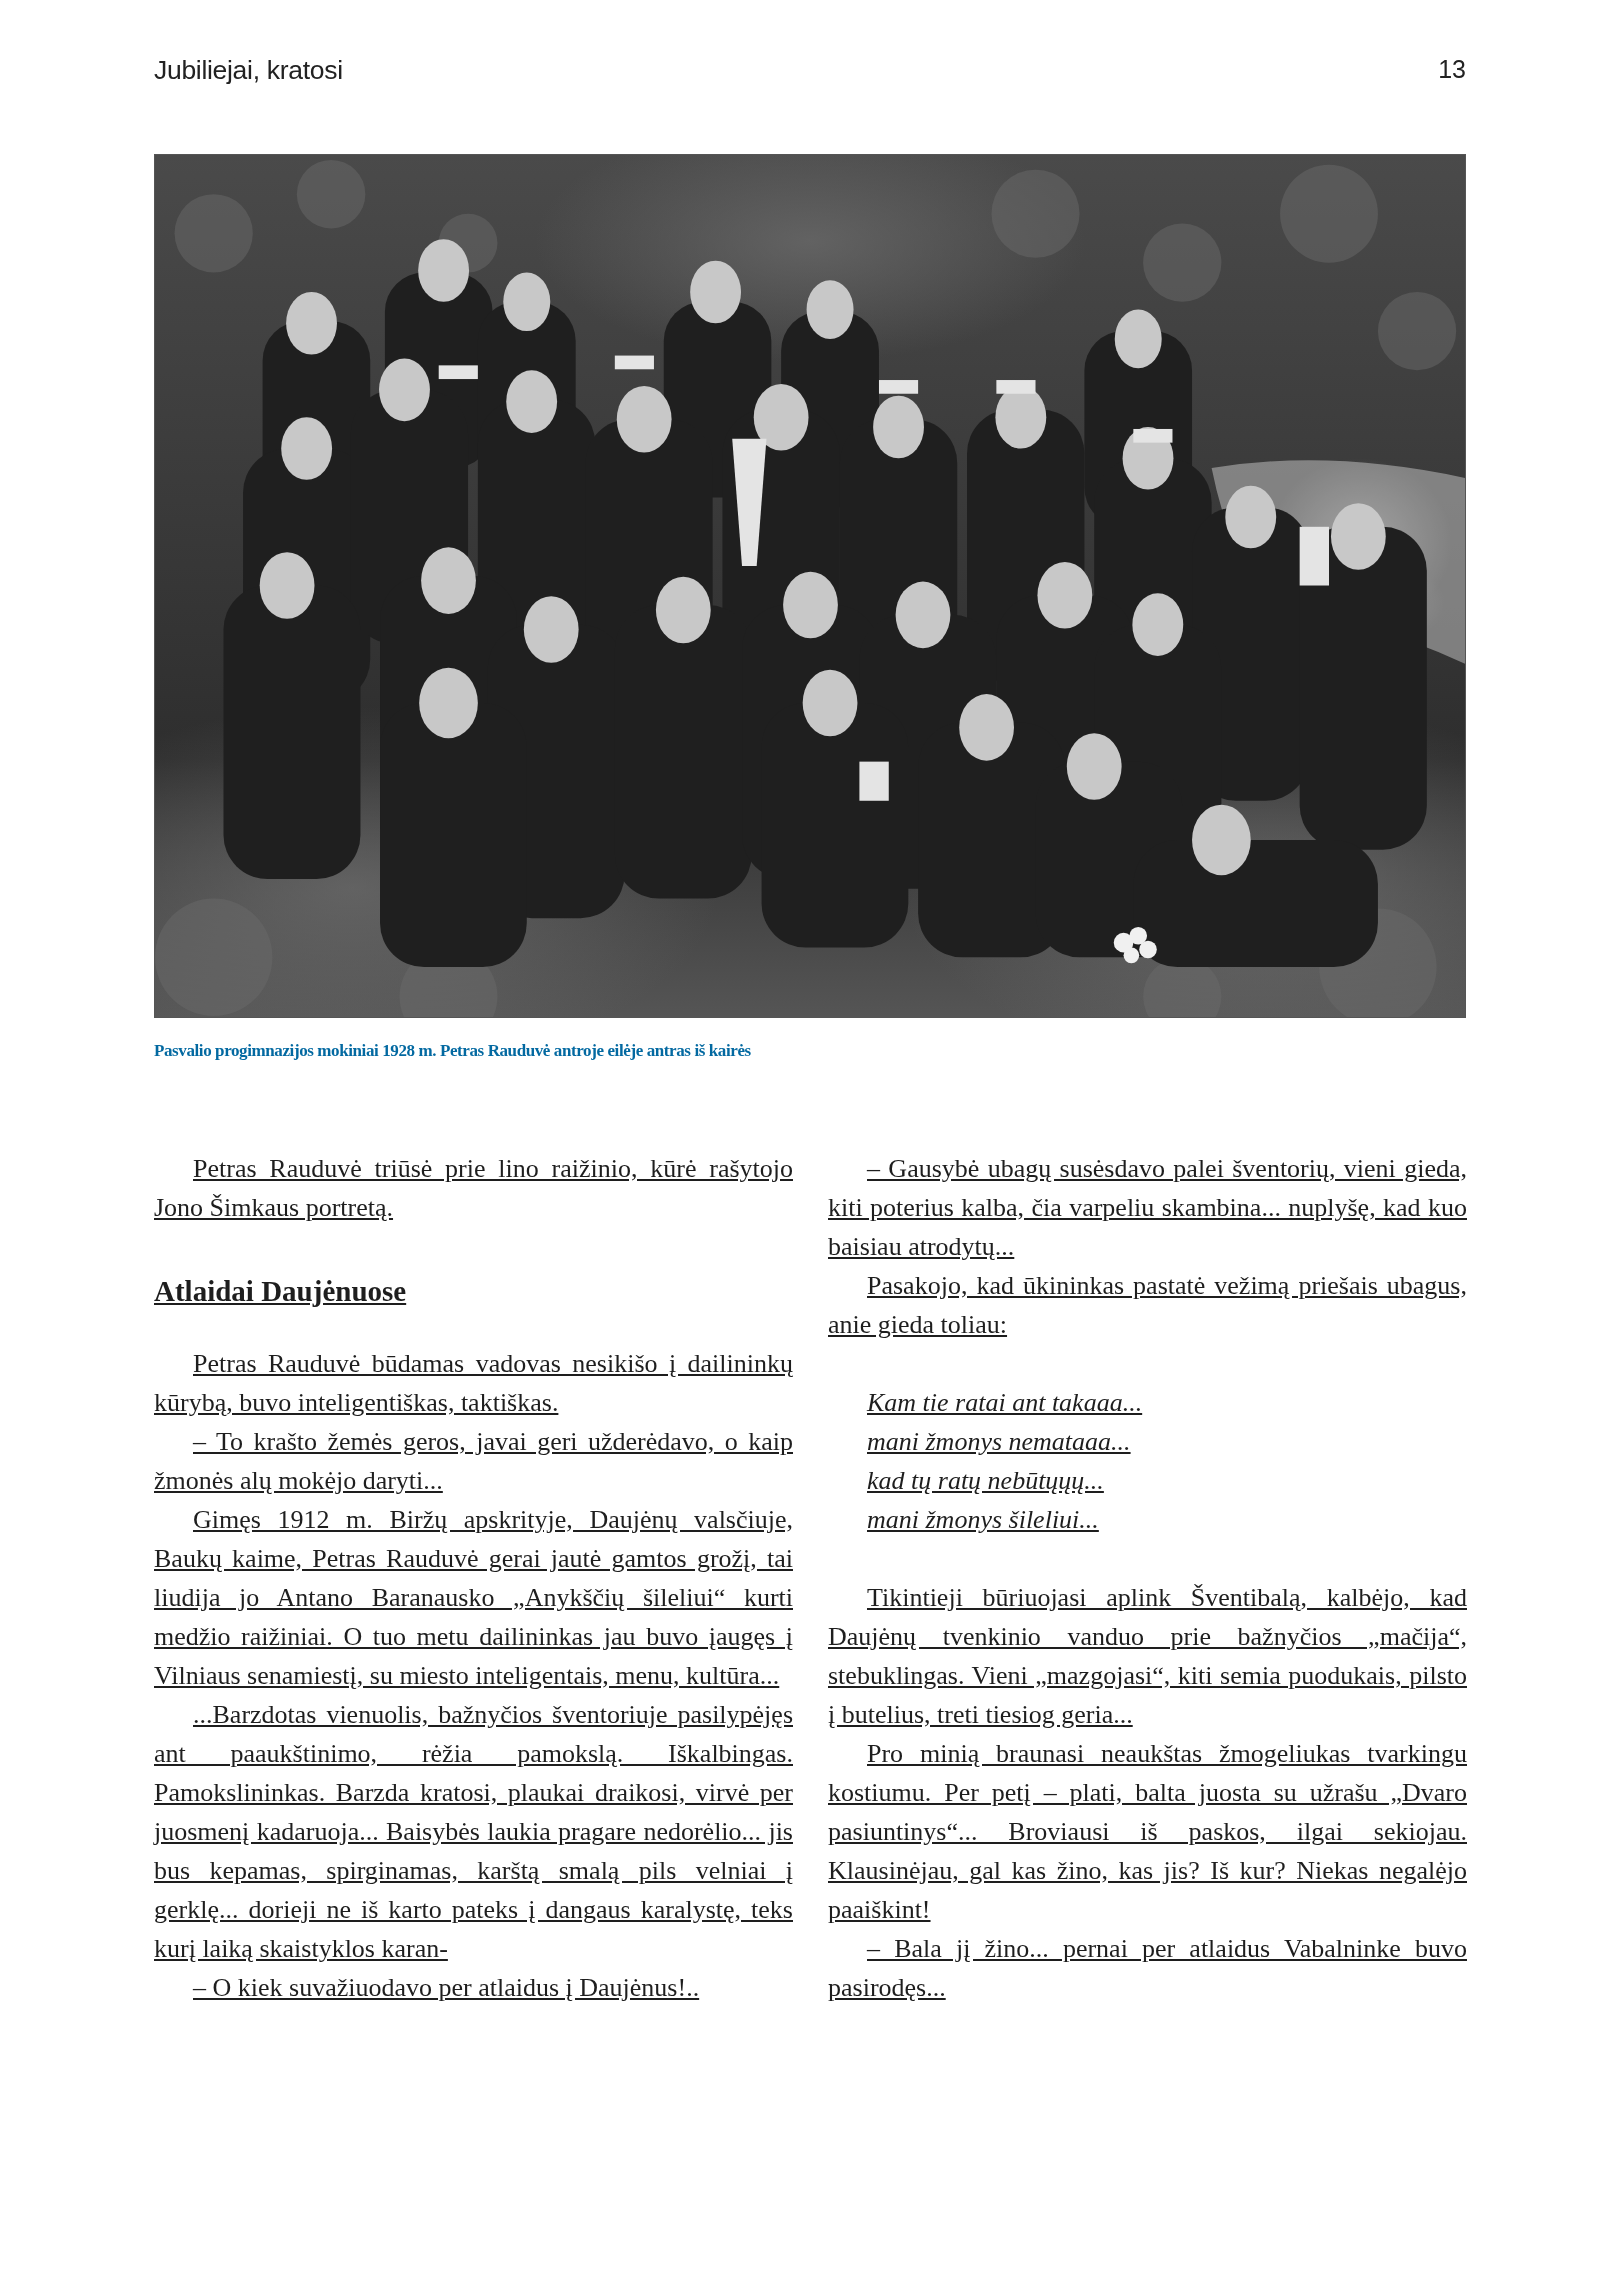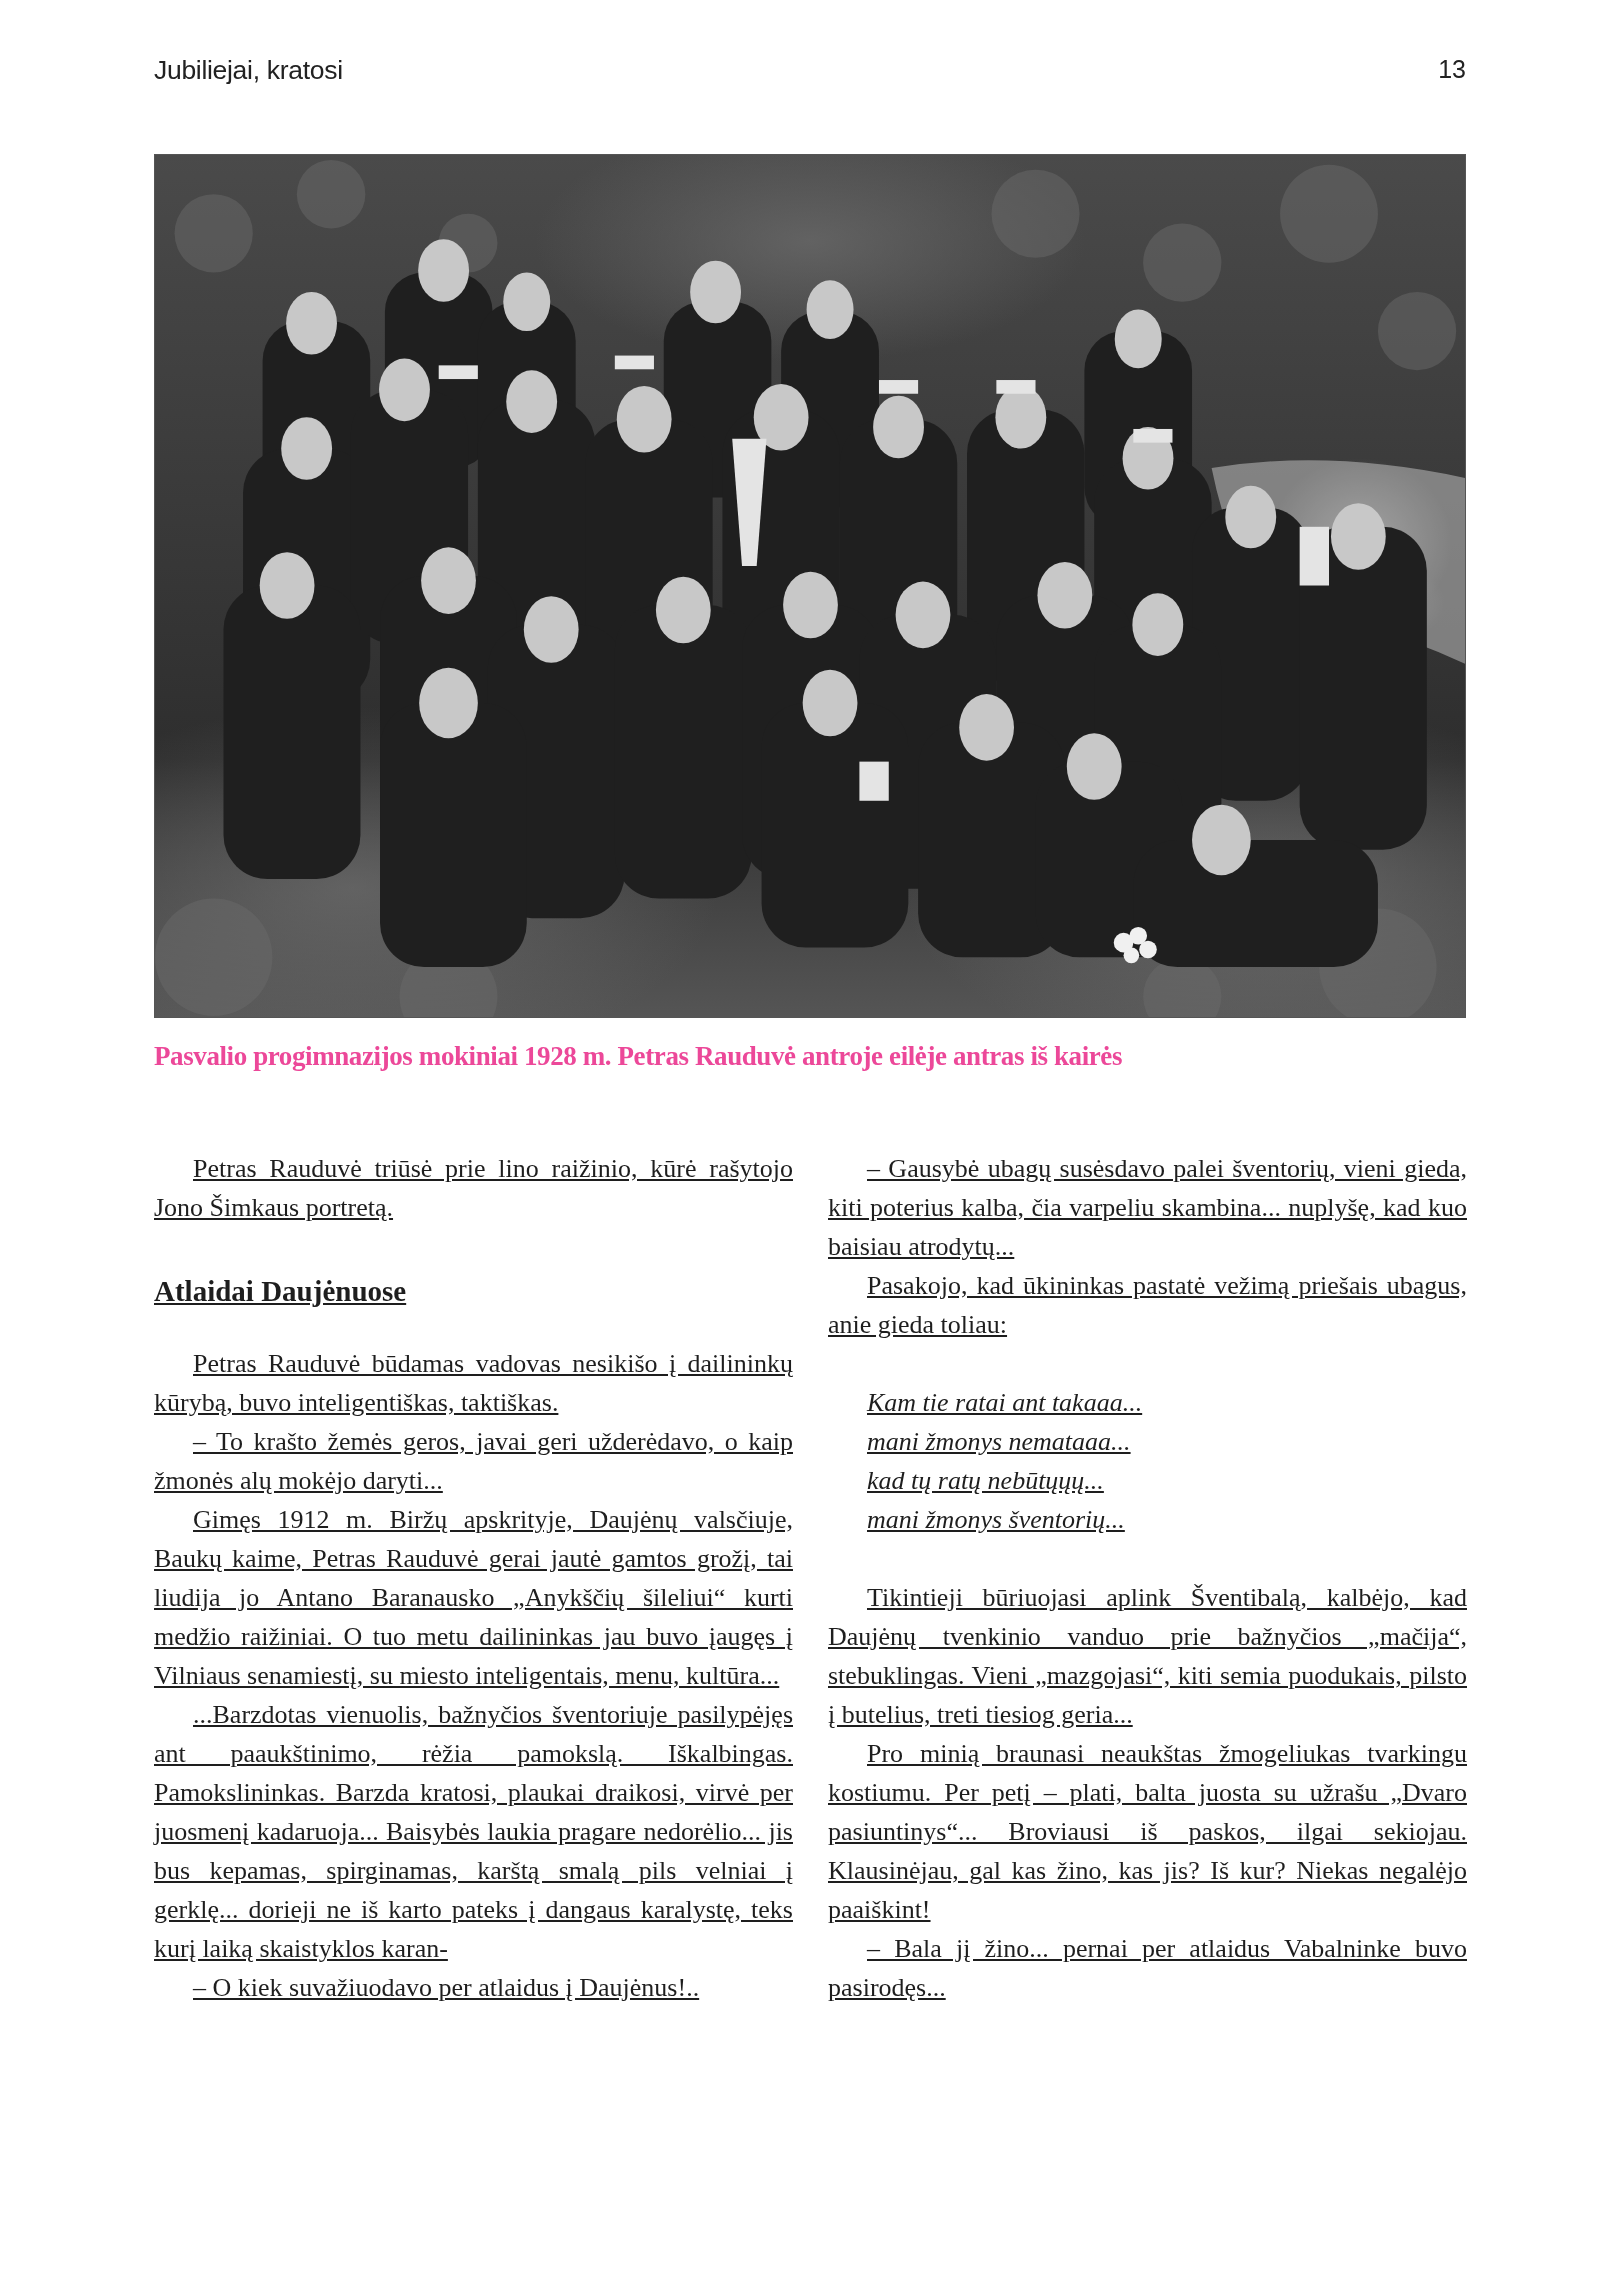--- a/index.html
+++ b/index.html
@@ -22,21 +22,21 @@
       radial-gradient(ellipse 18% 10% at 86% 52%, rgba(200,200,200,0.75), rgba(200,200,200,0) 70%),
       radial-gradient(ellipse 10% 14% at 92% 45%, rgba(180,180,180,0.6), rgba(180,180,180,0) 70%),
       radial-gradient(ellipse 30% 20% at 50% 10%, rgba(110,110,110,0.7), rgba(60,60,60,0) 70%),
       radial-gradient(ellipse 40% 30% at 15% 85%, rgba(120,120,120,0.6), rgba(40,40,40,0) 70%),
       radial-gradient(ellipse 40% 30% at 85% 85%, rgba(130,130,130,0.55), rgba(40,40,40,0) 70%),
       linear-gradient(180deg, #4a4a4a 0%, #3a3a3a 40%, #2e2e2e 70%, #555 100%);
   }
   .photo svg { width: 100%; height: 100%; display: block; }
   .caption {
     position: absolute; left: 154px; top: 1041px;
-    font-family: "Liberation Serif", serif; font-weight: bold; font-size: 27px; color: #ec4899;
+    font-family: "Liberation Serif", serif; font-weight: bold; font-size: 17px; color: #0369a1;
     letter-spacing: -0.4px;
   }
   .col {
     position: absolute; top: 1149px; width: 639px;
     font-family: "Liberation Serif", serif; font-size: 26px; line-height: 39px;
     text-align: justify; color: #1e1e1e; text-decoration: underline;
   }
   .col-left { left: 154px; }
   .col-right { left: 828px; }
   .col p { margin: 0; text-indent: 39px; }
@@ -168,19 +168,19 @@
   <p>– O kiek suvažiuodavo per atlaidus į Daujėnus!..</p>
 </div>
 
 <div class="col col-right">
   <p>– Gausybė ubagų susėsdavo palei šventorių, vieni gieda, kiti poterius kalba, čia varpeliu skambina... nuplyšę, kad kuo baisiau atrodytų...</p>
   <p>Pasakojo, kad ūkininkas pastatė vežimą priešais ubagus, anie gieda toliau:</p>
   <div class="verse">
     <div>Kam tie ratai ant takaaa...</div>
     <div>mani žmonys nemataaa...</div>
     <div>kad tų ratų nebūtųųų...</div>
-    <div>mani žmonys šventorių...</div>
+    <div>mani žmonys šileliui...</div>
   </div>
   <p>Tikintieji būriuojasi aplink Šventibalą, kalbėjo, kad Daujėnų tvenkinio vanduo prie bažnyčios „mačija“, stebuklingas. Vieni „mazgojasi“, kiti semia puodukais, pilsto į butelius, treti tiesiog geria...</p>
   <p>Pro minią braunasi neaukštas žmogeliukas tvarkingu kostiumu. Per petį – plati, balta juosta su užrašu „Dvaro pasiuntinys“... Broviausi iš paskos, ilgai sekiojau. Klausinėjau, gal kas žino, kas jis? Iš kur? Niekas negalėjo paaiškint!</p>
   <p>– Bala jį žino... pernai per atlaidus Vabalninke buvo pasirodęs...</p>
 </div>
 
 
 </body></html>

